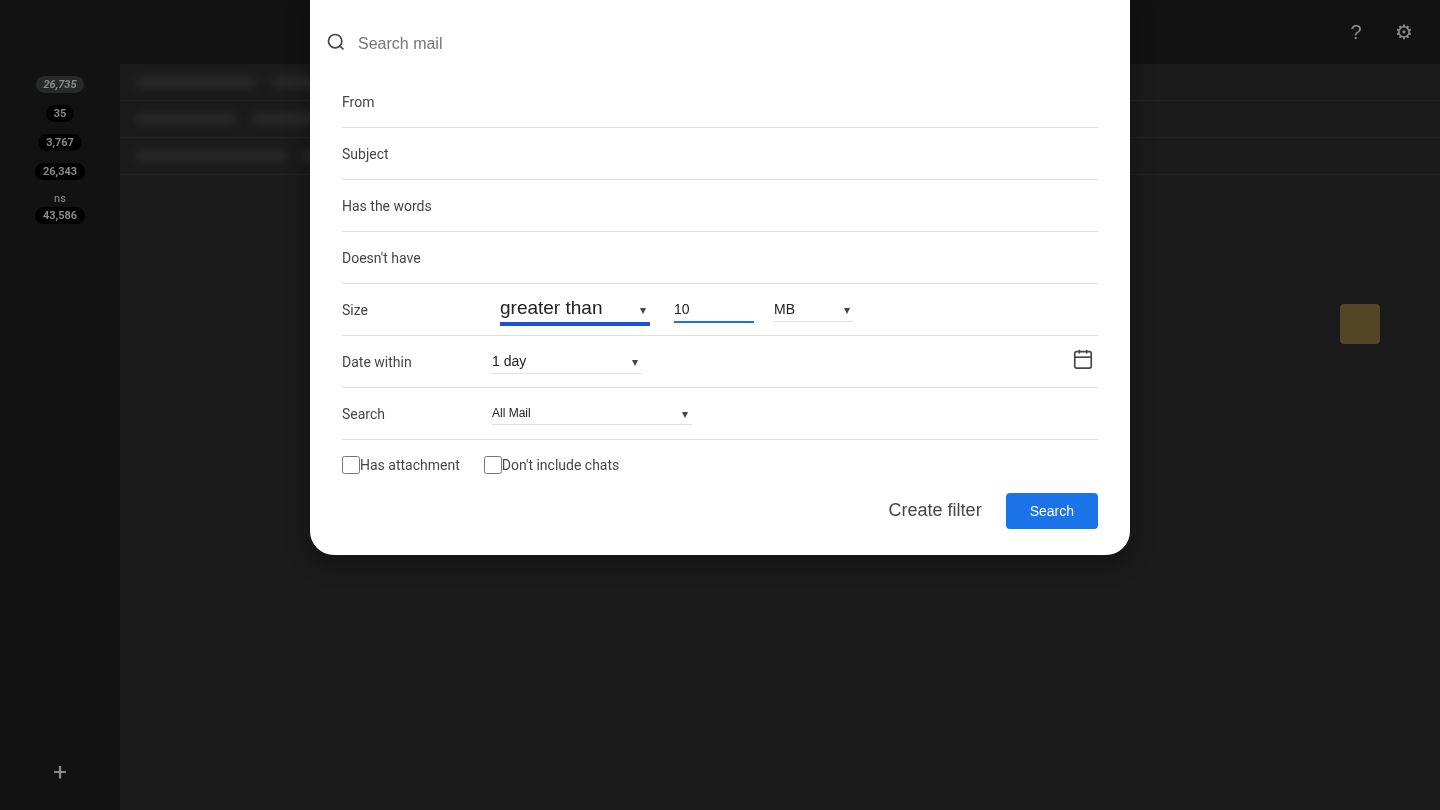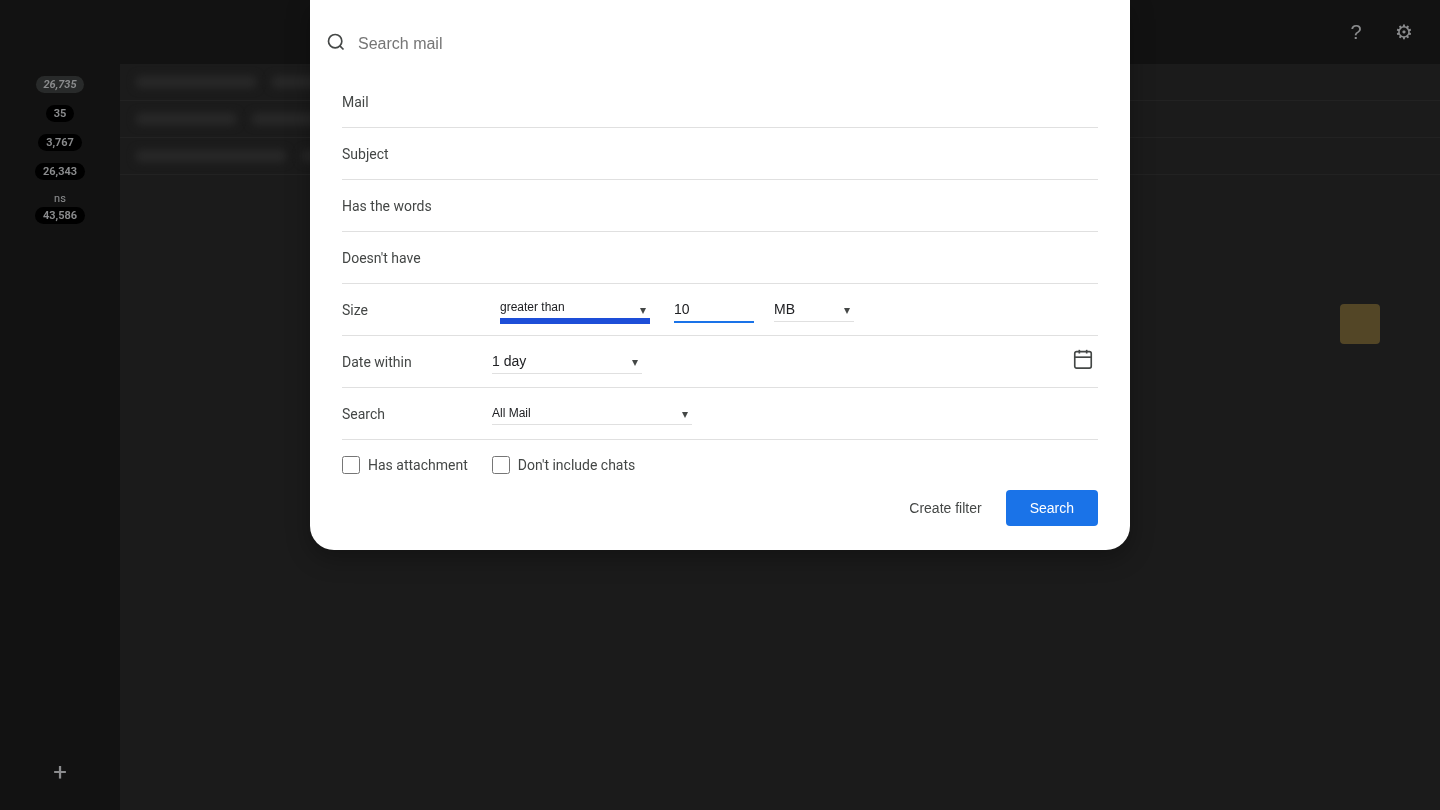--- a/index.html
+++ b/index.html
@@ -214,23 +214,23 @@
 
     .size-label {
       width: 150px;
       color: #444746;
       font-size: 14px;
       flex-shrink: 0;
     }
 
     .size-select {
       border: none;
-      border-bottom: 6px solid #1d4ed8;
-      outline: none;
-      font-size: 12px;
+      border-bottom: 4px solid #1d4ed8;
+      outline: none;
+      font-size: 19px;
       color: #202124;
       padding: 4px 24px 4px 0;
       background: transparent;
       appearance: none;
       -webkit-appearance: none;
       cursor: pointer;
       min-width: 150px;
     }
 
     .size-number-input {
@@ -317,21 +317,21 @@
     .checkboxes-row {
       display: flex;
       align-items: center;
       padding: 16px 0 0 0;
       gap: 24px;
     }
 
     .checkbox-label {
       display: flex;
       align-items: center;
-      gap: 8px;
+      gap: 0;
       font-size: 14px;
       color: #444746;
       cursor: pointer;
     }
 
     .checkbox-input {
       width: 18px;
       height: 18px;
       cursor: pointer;
       accent-color: #1a73e8;
@@ -343,21 +343,21 @@
       justify-content: flex-end;
       align-items: center;
       padding: 16px 0 0 0;
       gap: 8px;
     }
 
     .create-filter-btn {
       background: none;
       border: none;
       color: #444746;
-      font-size: 14px;
+      font-size: 18px;
       padding: 10px 16px;
       border-radius: 4px;
       cursor: pointer;
       font-weight: 500;
     }
 
     .search-btn {
       background: #1a73e8;
       border: none;
       color: #fff;
@@ -435,21 +435,21 @@
         <circle cx="11" cy="11" r="8"></circle>
         <line x1="21" y1="21" x2="16.65" y2="16.65"></line>
       </svg>
     </span>
     <input type="text" style="flex: 1 1 0%; border: none; outline: none; font-size: 16px; color: rgb(32, 33, 36); background: transparent;" placeholder="Search mail">
   </div>
 
   <div class="search-form">
 
     <div class="form-row">
-      <span class="form-label">Mail</span>
+      <span class="form-label">From</span>
       <input class="form-input" type="text" style="">
     </div>
 
 
     <div class="form-row">
       <span class="form-label">Subject</span>
       <input class="form-input" type="text" style="">
     </div>
 
     <div class="form-row">

